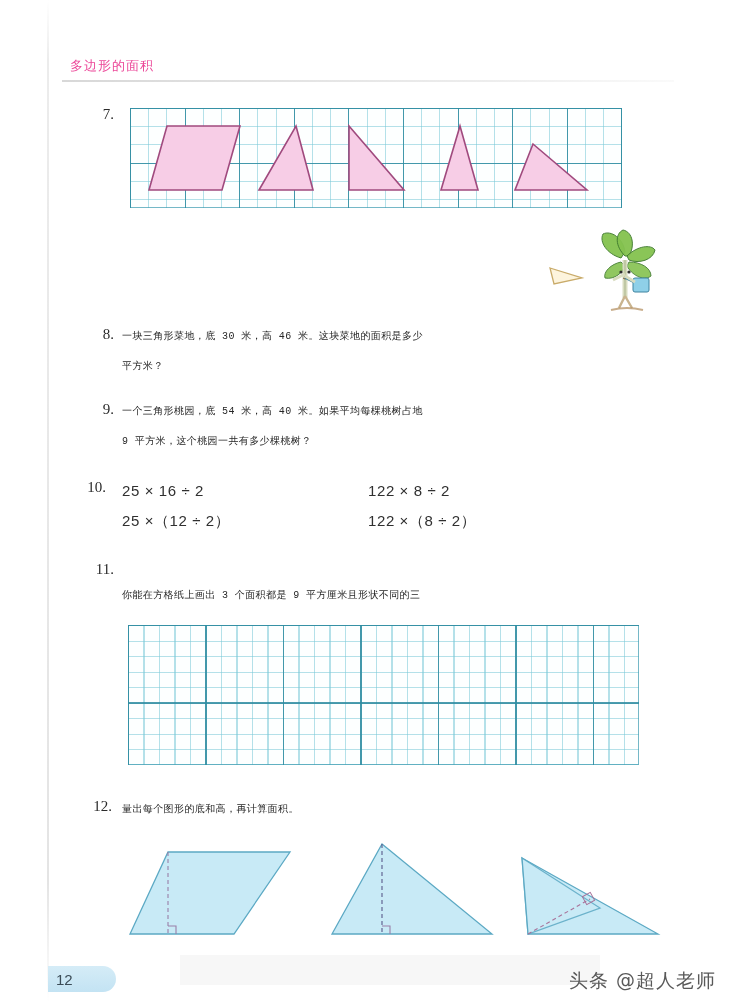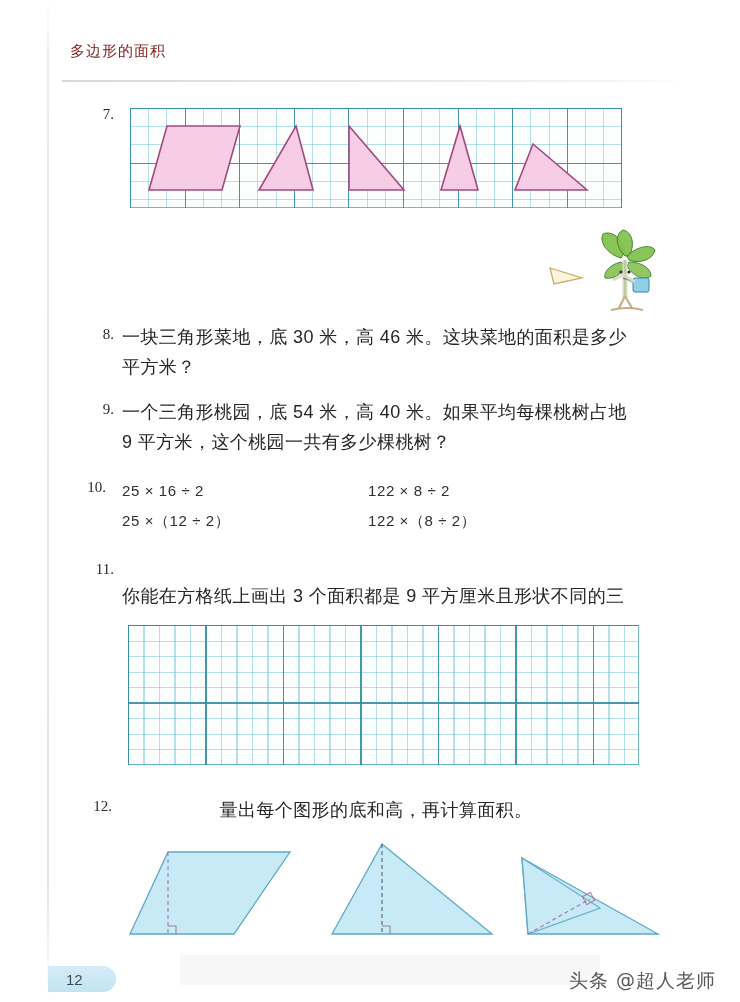--- a/index.html
+++ b/index.html
@@ -8,22 +8,22 @@
     background:#ffffff;
     font-family:"Liberation Serif","DejaVu Serif",serif;
     color:#231f20;
     position:relative;
     overflow:hidden;
   }
   .page{position:absolute;left:0;top:0;width:740px;height:1002px;}
 
   
   .runhead{
-    position:absolute;left:70px;top:42px;
-    font-size:15px;letter-spacing:1px;color:#7f1d1d;
+    position:absolute;left:70px;top:57px;
+    font-size:13px;letter-spacing:1px;color:#ec4899;
     font-family:"Liberation Serif","DejaVu Serif",serif;
   }
   .runhead-rule{
     position:absolute;left:62px;top:80px;width:612px;height:2px;
     background:linear-gradient(to right,#d8d8d8,#ededed 70%,#fafafa);
   }
 
   
   .spine{
     position:absolute;left:47px;top:0px;width:2px;height:1002px;
@@ -32,23 +32,23 @@
 
   
   .item{position:absolute;}
   .num{
     position:absolute;
     font-size:15px;color:#2b2b2b;
     font-family:"Liberation Serif","DejaVu Serif",serif;
     text-align:right;
   }
   .body-cn{
-    font-size:18px;line-height:30px;color:#262626;
+    font-size:10px;line-height:30px;color:#262626;
     letter-spacing:0.4px;
-    font-family:Liberation Sans, sans-serif;
+    font-family:Liberation Mono, monospace;
     white-space:pre-wrap;
   }
   .mono-expr{
     font-size:15px;color:#303030;letter-spacing:0.6px;
     font-family:"Liberation Sans","DejaVu Sans",sans-serif;
   }
   .pink-note{color:#c13a96;}
 
   
   .gridbox{
@@ -84,21 +84,21 @@
   .bubble-tail{position:absolute;}
 
   
   .pagetab{
     position:absolute;left:48px;top:966px;
     width:68px;height:26px;
     background:linear-gradient(to bottom,#d5ecf7,#c3e3f3);
     border-radius:0 14px 14px 0;
   }
   .pagenum{
-    position:absolute;left:66px;top:971px;
+    position:absolute;left:56px;top:971px;
     font-size:15px;color:#3b4c57;
     font-family:"Liberation Sans","DejaVu Sans",sans-serif;
     text-align:center;
   }
   .watermark{
     position:absolute;right:24px;top:968px;
     font-size:19px;color:#4b4b4b;letter-spacing:1px;
     font-family:"DejaVu Sans","Liberation Sans",sans-serif;
     opacity:.92;
   }
@@ -191,21 +191,21 @@
     <div class="body-cn">
       <span>角形吗？</span><span class="pink-note">（每个小方格表示 1 平方厘米）</span>
     </div>
   </div>
 
   <div class="gridbox" style="left:128px;top:625px;width:511px;height:140px;--c:15.5px;">
     <div class="major" style="--mc:77.5px;"></div>
   </div>
 
   <div class="num" style="left:76px;top:798px;width:36px;">12.</div>
-  <div class="item" style="left:106px;top:795px;width:540px;text-align:center;">
+  <div class="item" style="left:122px;top:795px;width:540px;">
     <div class="body-cn">量出每个图形的底和高，再计算面积。</div>
   </div>
 
   <svg style="position:absolute;left:110px;top:838px;" width="560" height="112" viewBox="0 0 560 112">
 
     <g>
       <polygon points="58,14 180,14 124,96 20,96" fill="#c8eaf6" stroke="#5ca9c4" stroke-width="1.3"></polygon>
       <line x1="58" y1="14" x2="58" y2="96" stroke="#9a7fa8" stroke-width="1.1" stroke-dasharray="4,3"></line>
       <polyline points="58,88 66,88 66,96" fill="none" stroke="#9a7fa8" stroke-width="1.1"></polyline>
     </g>

